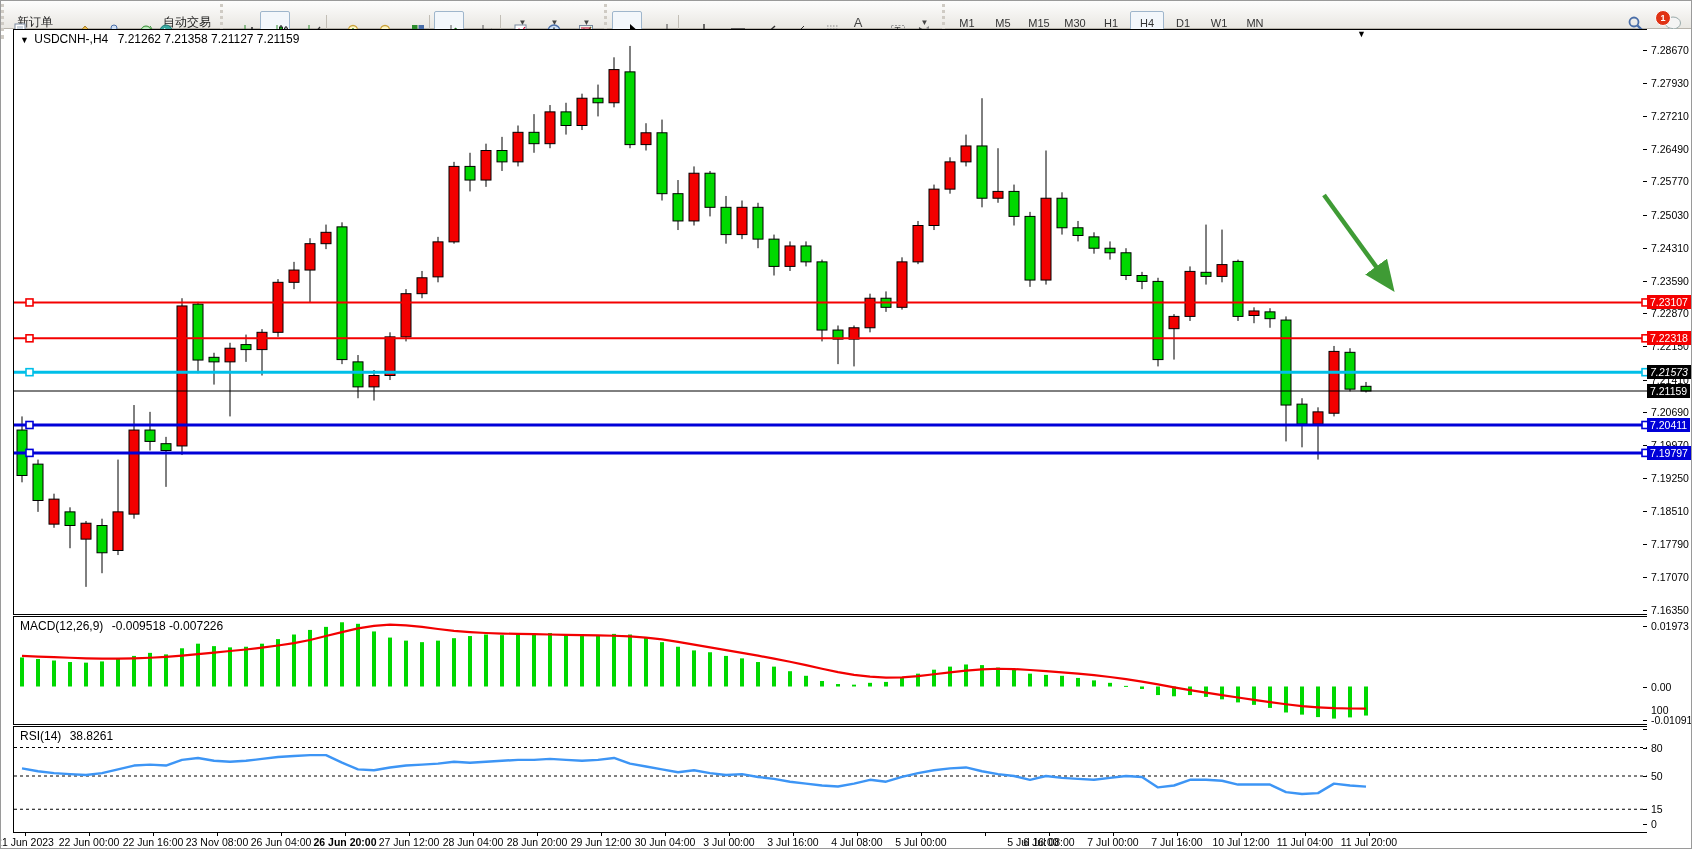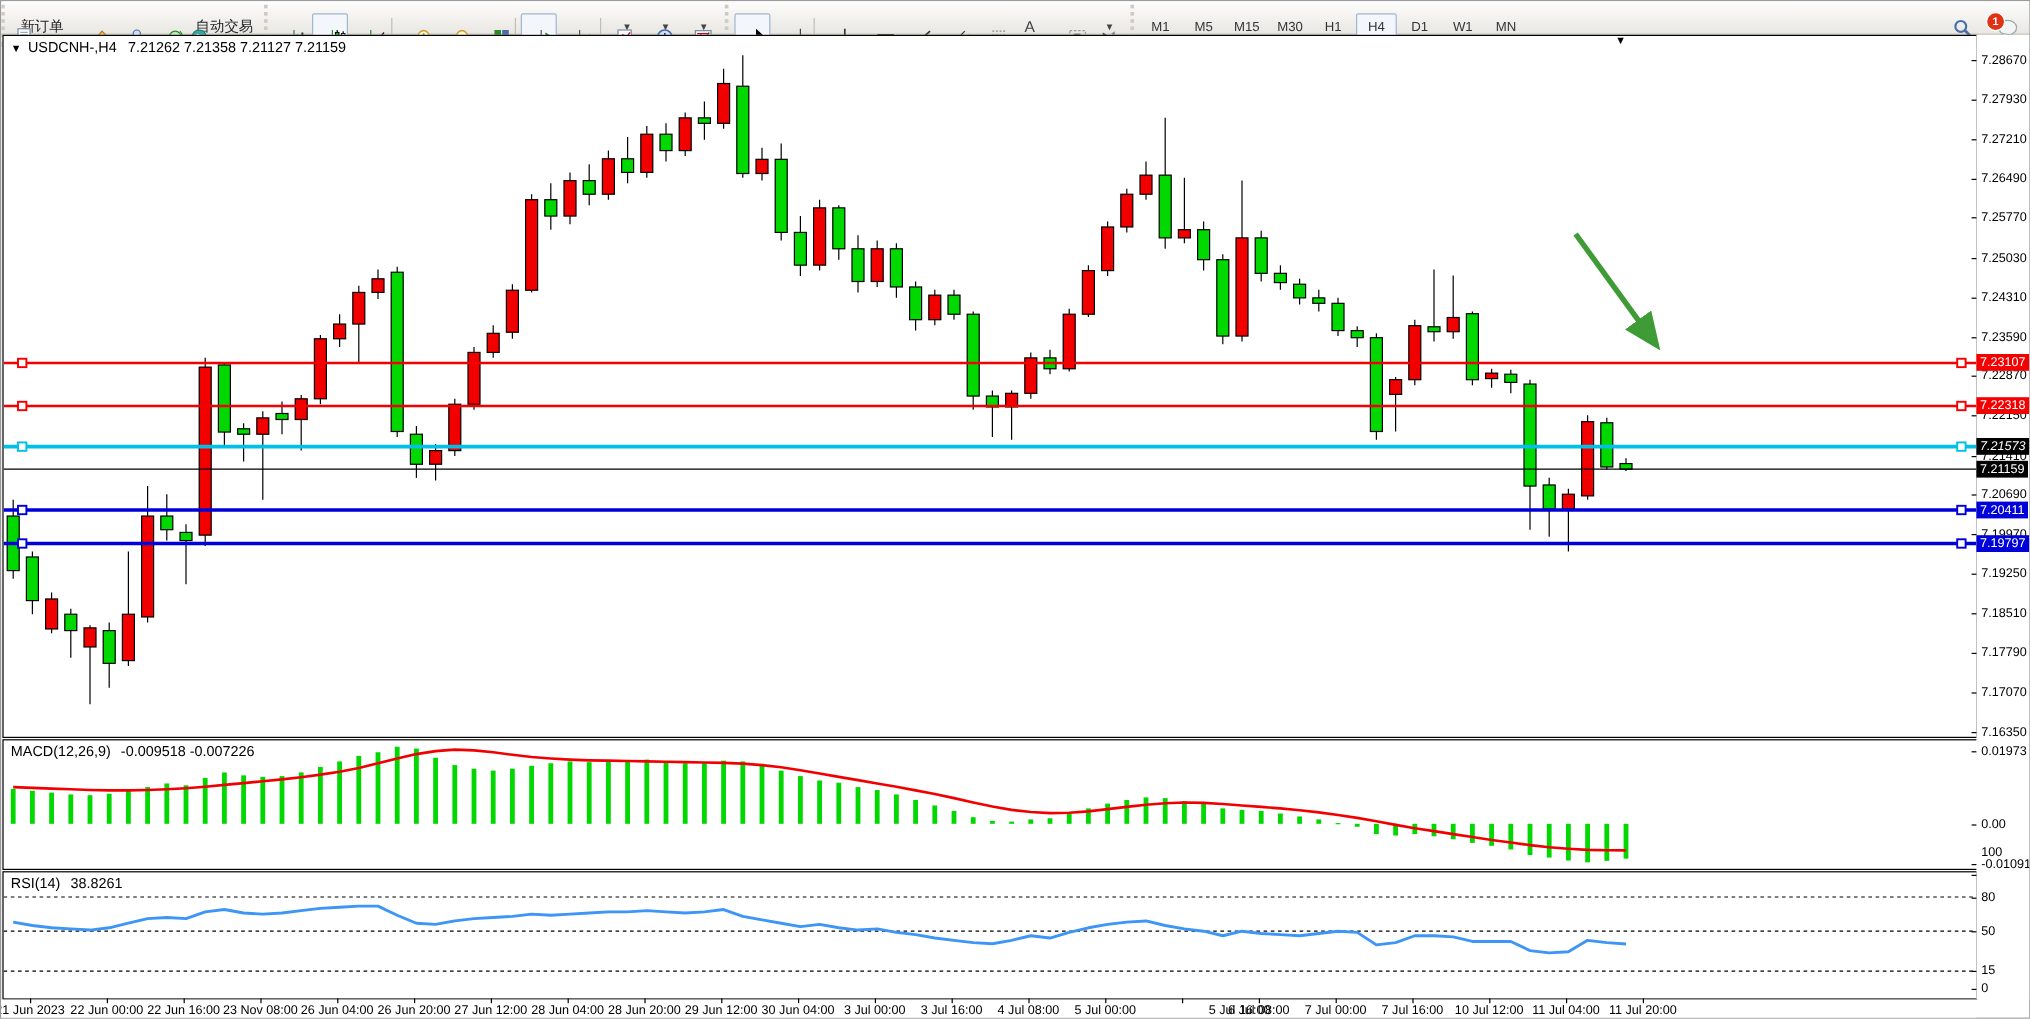--- a/index.html
+++ b/index.html
@@ -17,21 +17,21 @@
     justify-content:center;cursor:default;}
   .tbtn.pressed{border:1px solid #9fb6cc;background:#f3f7fb;}
   .tf{font-size:11px;color:#333;padding:0 5px;}
   .caret{font-size:8px;color:#444;margin-left:1px;}
   .sep{width:1px;height:20px;background:#c2beb6;margin:0 3px;}
   .spacer{flex:1;}
   .badge{position:absolute;top:-5px;right:-7px;width:14px;height:14px;border-radius:50%;
     background:#e03214;color:#fff;font-size:9px;font-weight:bold;display:flex;
     align-items:center;justify-content:center;border:1px solid #fff;}
   
-  .panel{position:absolute;left:1px;background:#fff;border:1px solid #000;box-sizing:border-box;}
+  .panel{position:absolute;left:12px;background:#fff;border:1px solid #000;box-sizing:border-box;}
   #mainPanel{top:28px;width:1646px;height:586px;}
   #macdPanel{top:615px;width:1686px;height:109px;}
   #rsiPanel {top:725px;width:1646px;height:107px;}
   .paneLabel{position:absolute;left:6px;top:2px;font-size:12px;color:#000;white-space:nowrap;z-index:5;}
   .axisCol{position:absolute;left:1646px;top:28px;width:46px;height:804px;background:#fff;}
   .axLbl{position:absolute;left:4px;font-size:10.5px;color:#000;white-space:nowrap;}
   .tick{position:absolute;left:-4px;width:4px;height:1px;background:#000;}
   .tag{position:absolute;left:0px;font-size:10.5px;color:#fff;padding:1px 3px 1px 3px;
     white-space:nowrap;line-height:12px;z-index:6;}
   .timeAxis{position:absolute;left:0;top:832px;width:1646px;height:17px;background:#fff;}
@@ -707,21 +707,21 @@
       <div class="tLbl" style="left: 24px;">21 Jun 2023</div>
       <div class="tTick" style="left: 88px;"></div>
       <div class="tLbl" style="left: 88px;">22 Jun 00:00</div>
       <div class="tTick" style="left: 152px;"></div>
       <div class="tLbl" style="left: 152px;">22 Jun 16:00</div>
       <div class="tTick" style="left: 216px;"></div>
       <div class="tLbl" style="left: 216px;">23 Nov 08:00</div>
       <div class="tTick" style="left: 280px;"></div>
       <div class="tLbl" style="left: 280px;">26 Jun 04:00</div>
       <div class="tTick" style="left: 344px;"></div>
-      <div class="tLbl" style="left: 344px;">26 Jun 20:00</div>
+      <div class="tLbl" style="left: 344px; font-weight: bold;">26 Jun 20:00</div>
       <div class="tTick" style="left: 408px;"></div>
       <div class="tLbl" style="left: 408px;">27 Jun 12:00</div>
       <div class="tTick" style="left: 472px;"></div>
       <div class="tLbl" style="left: 472px;">28 Jun 04:00</div>
       <div class="tTick" style="left: 536px;"></div>
       <div class="tLbl" style="left: 536px;">28 Jun 20:00</div>
       <div class="tTick" style="left: 600px;"></div>
       <div class="tLbl" style="left: 600px;">29 Jun 12:00</div>
       <div class="tTick" style="left: 664px;"></div>
       <div class="tLbl" style="left: 664px;">30 Jun 04:00</div>

